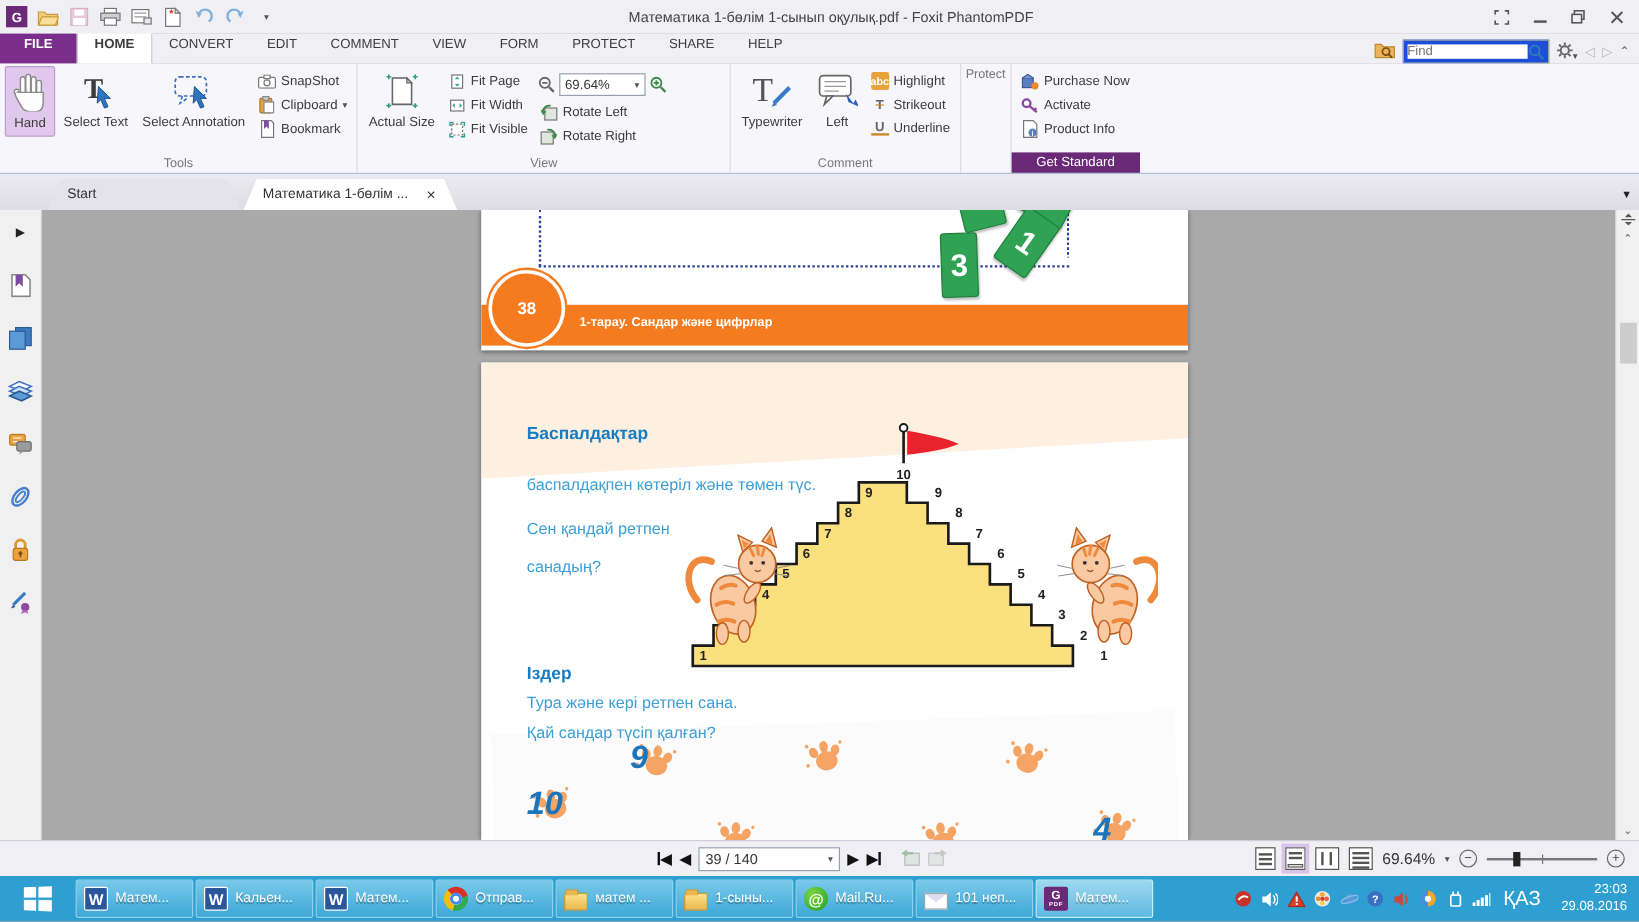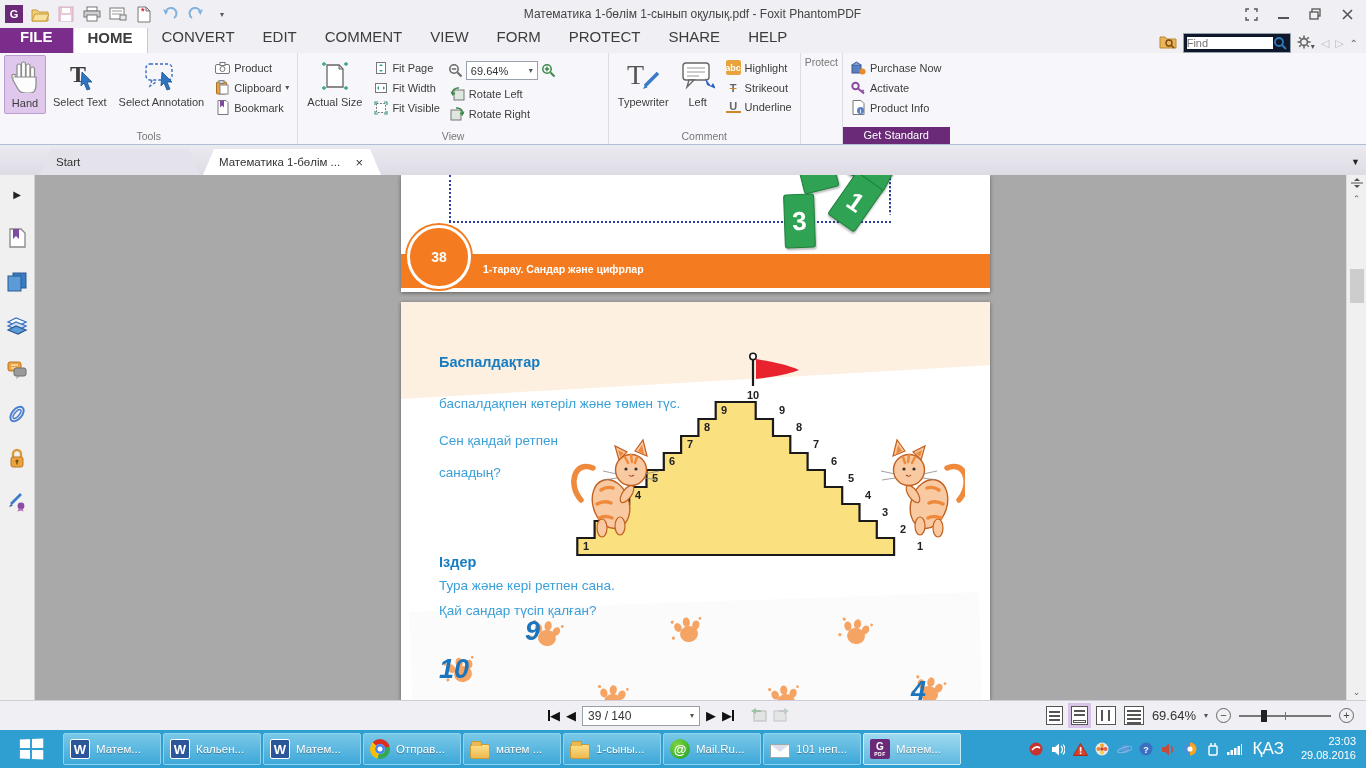--- a/index.html
+++ b/index.html
@@ -11,25 +11,25 @@
   .titlebar { height:28px; background:#f0eff4; display:flex; align-items:center; position:relative; flex:0 0 auto; }
   .qat { display:flex; align-items:center; gap:6px; padding-left:4px; }
   .qat .ico { width:20px; height:20px; display:inline-flex; align-items:center; justify-content:center; }
   .title-text { position:absolute; left:0; right:0; text-align:center; color:#444; font-size:12px; pointer-events:none;margin-left:19px; }
   .winctl { margin-left:auto; display:flex; align-items:center; gap:2px; padding-right:4px; z-index:2; }
   .winctl .wbtn { width:30px; height:22px; display:inline-flex; align-items:center; justify-content:center; color:#555; font-size:12px; }
 
   
   .menurow { height:25px; background:#f0eff4; display:flex; align-items:flex-end; flex:0 0 auto; }
   .mtabs { display:flex; align-items:flex-end; height:25px; }
-  .mtab { padding:4px 14px 5px; font-size:15px; color:#3c3c3c; height:32px; display:flex; align-items:center; }
+  .mtab { padding:4px 14px 5px; font-size:11px; color:#3c3c3c; height:32px; display:flex; align-items:center; }
   .mtab.file { background:#7b2d8b; color:#fff; padding:4px 20px 5px; font-weight:bold; }
   .mtab.active { background:#fff; border:1px solid #c9c7d2; border-bottom:none; font-weight:bold; }
   .findarea { margin-left:auto; display:flex; align-items:center; gap:6px; padding-right:8px; }
-  .find-box { display:flex; align-items:center; border:1px solid #98a0ac; background:#0f172a; width:108px; height:20px; padding:0 3px; }
+  .find-box { display:flex; align-items:center; border:1px solid #98a0ac; background:#1d4ed8; width:122px; height:20px; padding:0 3px; }
   .find-box input { border:none; outline:none; flex:1; width:80px; font-size:11px; font-family:inherit; color:#333; }
   .gray-arrow { color:#b9b9c2; font-size:11px; }
 
   
   .ribbon { height:92px; background:#f7f6fa; border-bottom:1px solid #aebfd6; display:flex; flex:0 0 auto; }
   .rgroup { position:relative; display:flex; flex-direction:column; padding:2px 4px 0; }
   .rgroup + .rgroup { border-left:1px solid #dddbe4; }
   .rgroup-body { display:flex; flex:1; align-items:flex-start; gap:2px; }
   .rgroup-label { text-align:center; font-size:10.5px; color:#777; padding:1px 0 2px; }
   .bigbtn { display:flex; flex-direction:column; align-items:center; justify-content:flex-start; padding:3px 5px; border-radius:2px; min-width:42px; }
@@ -299,21 +299,21 @@
         </div>
         <div class="smallcol">
           <div class="smallbtn">
             <span class="sicon">
                 <svg width="15" height="12">
                   <rect x="0.5" y="2.5" width="14" height="9" rx="1.5" fill="#fff" stroke="#777"></rect>
                   <rect x="5" y="0.5" width="5" height="3" fill="#fff" stroke="#777"></rect>
                   <circle cx="7.5" cy="7" r="2.5" fill="none" stroke="#777"></circle>
                 </svg>
               </span>
-            <span>Product</span>
+            <span>SnapShot</span>
           </div>
           <div class="smallbtn">
             <span class="sicon">
                 <svg width="13" height="15">
                   <rect x="0.5" y="2" width="10" height="12" rx="1" fill="#e8a33d" stroke="#a8712a"></rect>
                   <rect x="3" y="0.5" width="5" height="3" fill="#ccc" stroke="#888"></rect>
                   <rect x="4" y="5" width="8" height="9" fill="#fff" stroke="#888"></rect>
                 </svg>
               </span>
             <span>Clipboard</span>

